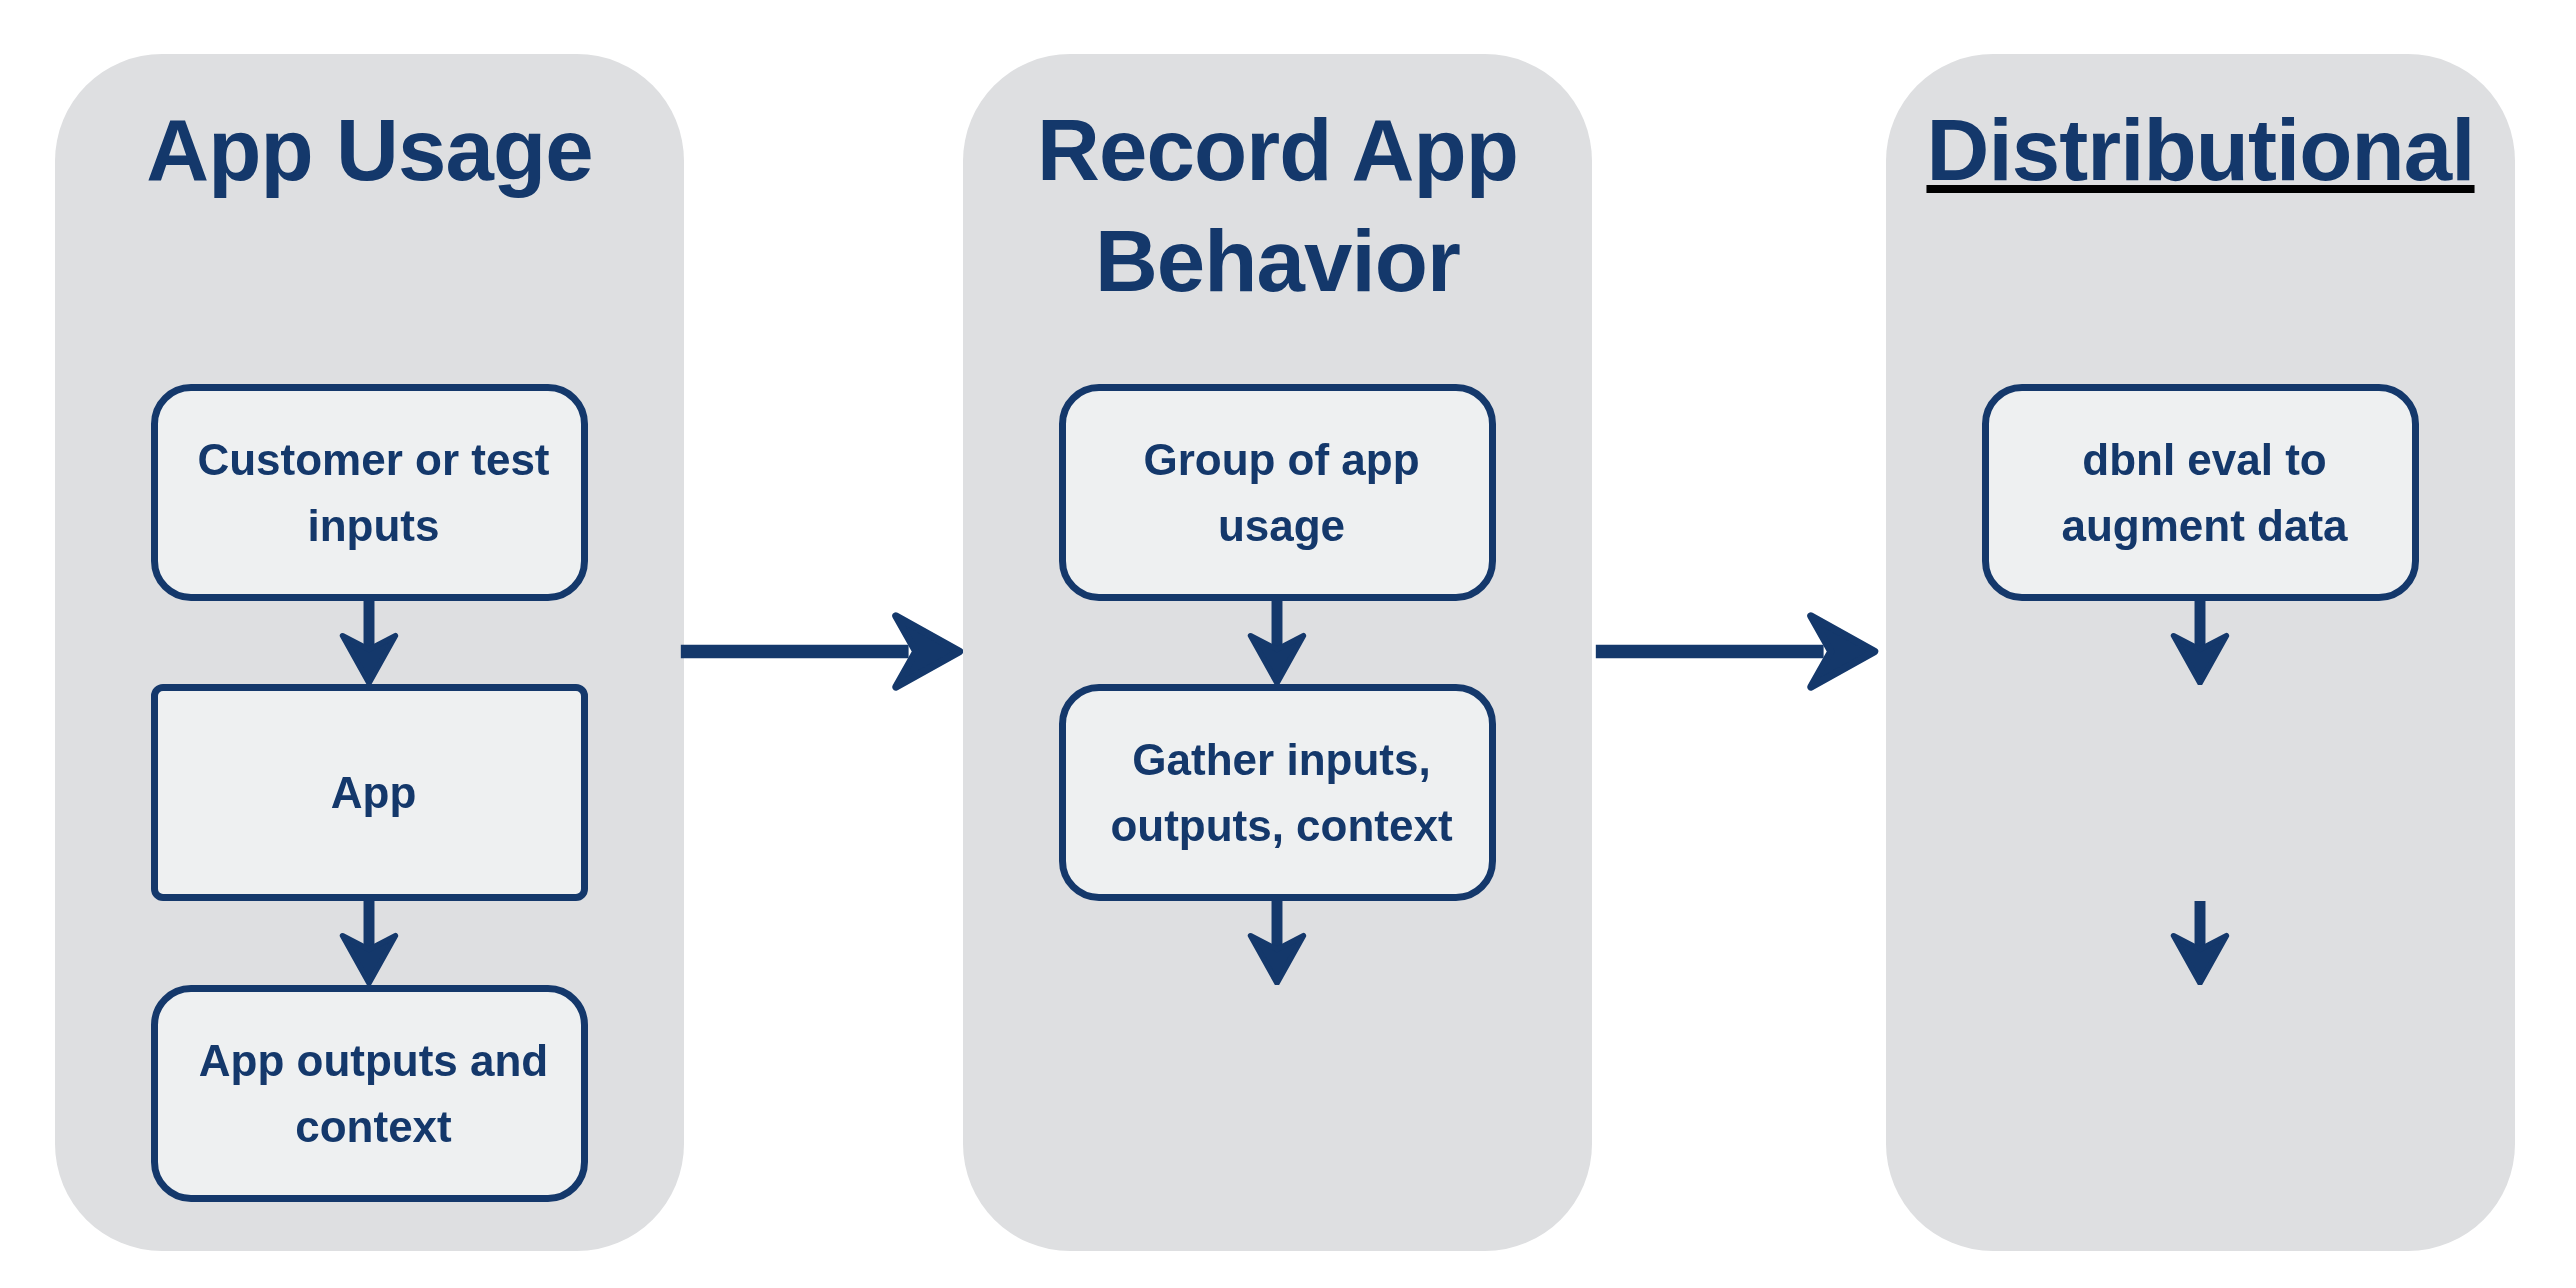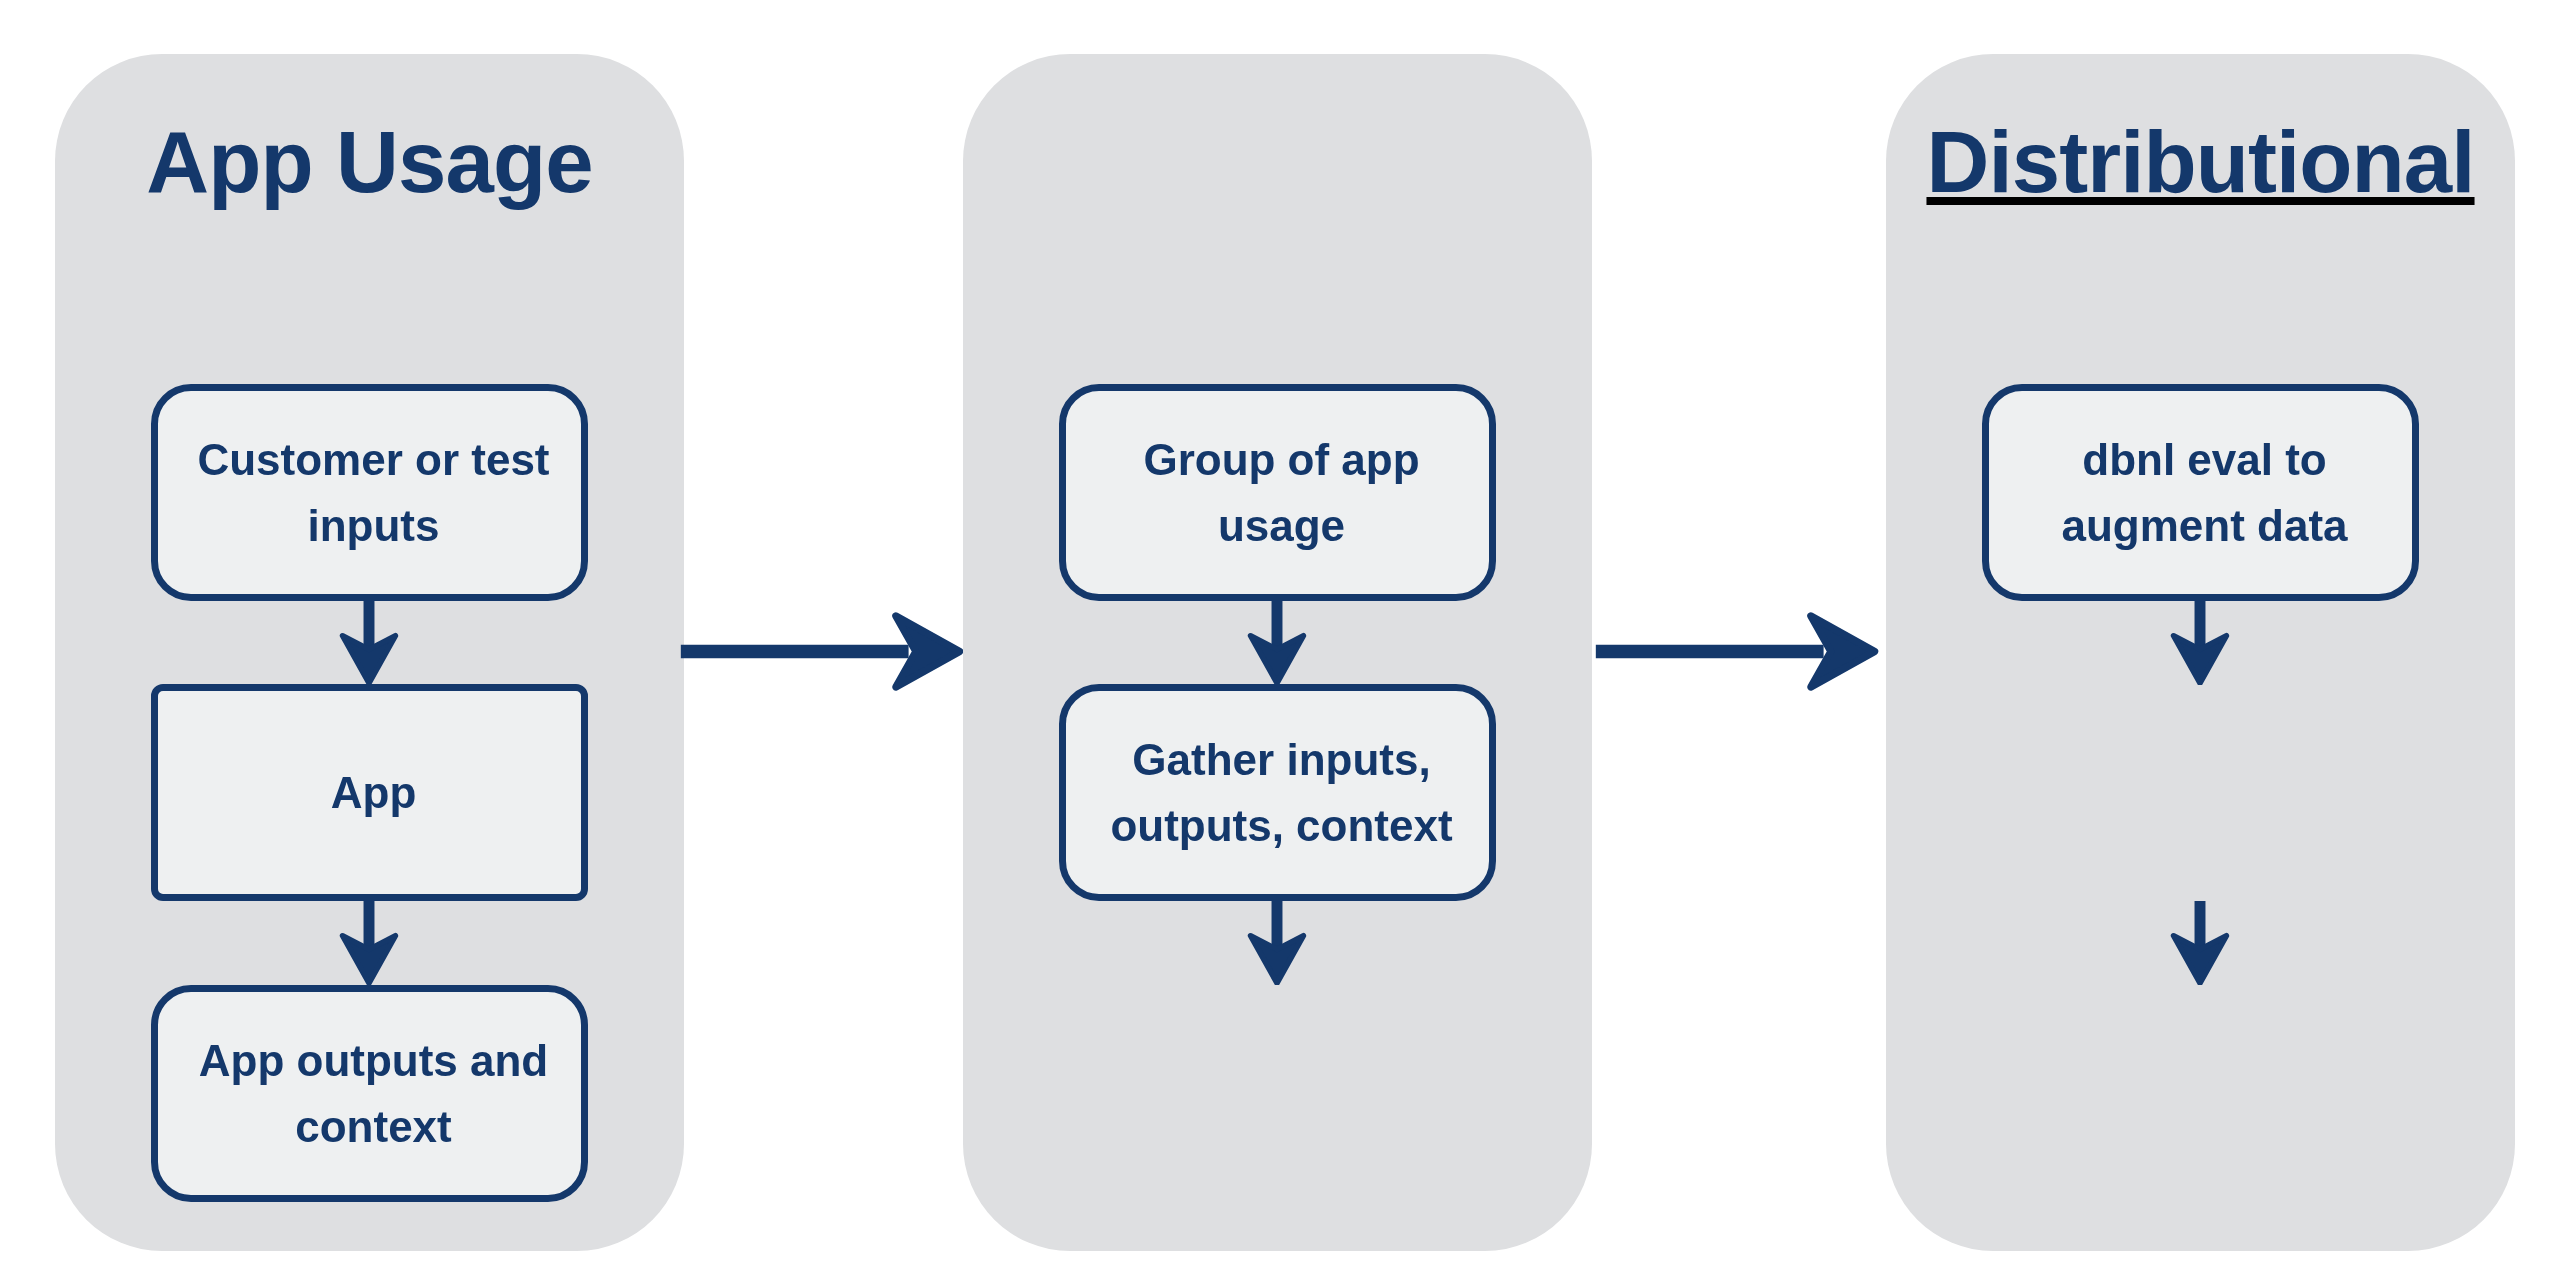--- a/index.html
+++ b/index.html
@@ -26,21 +26,21 @@
     top: 54px;
     width: 629px;
     height: 1197px;
     background: var(--panel_bg);
     border-radius: 107px;
   }
   .panel.p0 { left: 55px; }
   .panel.p1 { left: 963px; }
   .panel.p2 { left: 1886px; text-decoration: underline; }
   .panel-title {
-    margin: 16px;
+    margin: 4px;
     padding: 36px 9px 0;
     text-align: center;
     font-size: 87px;
     font-weight: bold;
     line-height: 1.28;
     color: var(--navy);
     white-space: pre-line;
     letter-spacing: -0.9px;
   }
   .box {
@@ -111,20 +111,22 @@
 context</span>
     </div>
   </section>
 
   <svg class="flow-arrow f1" width="287" height="137" viewBox="0 0 315 150">
     <line x1="2" y1="75" x2="252" y2="75" stroke="currentColor" stroke-width="15"></line>
     <path d="M238,36 L308,75 L238,114 L260,75 Z" fill="currentColor" stroke="currentColor" stroke-width="8" stroke-linejoin="round"></path>
   </svg>
 
   <section class="panel p1">
+    <h2 class="panel-title">Record App
+Behavior</h2>
     <div class="box row1">
       <span class="box-label">Group of app
 usage</span>
     </div>
     <svg class="down-arrow gap1" width="64" height="84" viewBox="0 0 70 92">
       <line x1="35" y1="0" x2="35" y2="54" stroke="currentColor" stroke-width="12"></line>
       <path d="M6,38 L35,53 L64,38 L35,90 Z" fill="currentColor" stroke="currentColor" stroke-width="6" stroke-linejoin="round"></path>
     </svg>
     <div class="box row2">
       <span class="box-label">Gather inputs,

